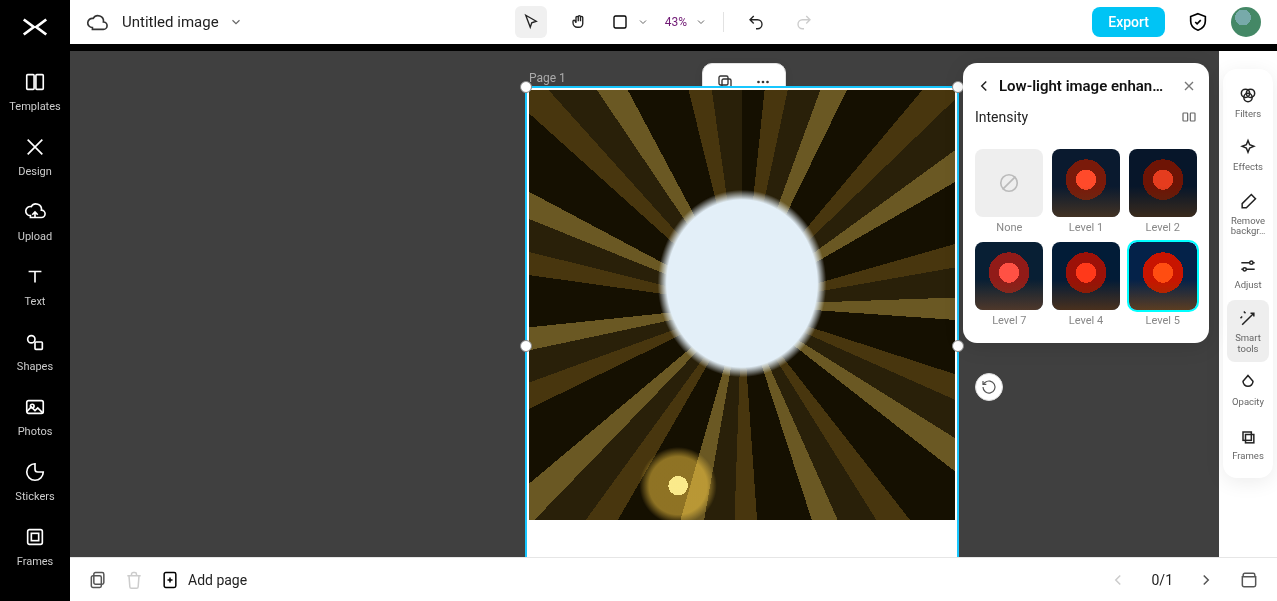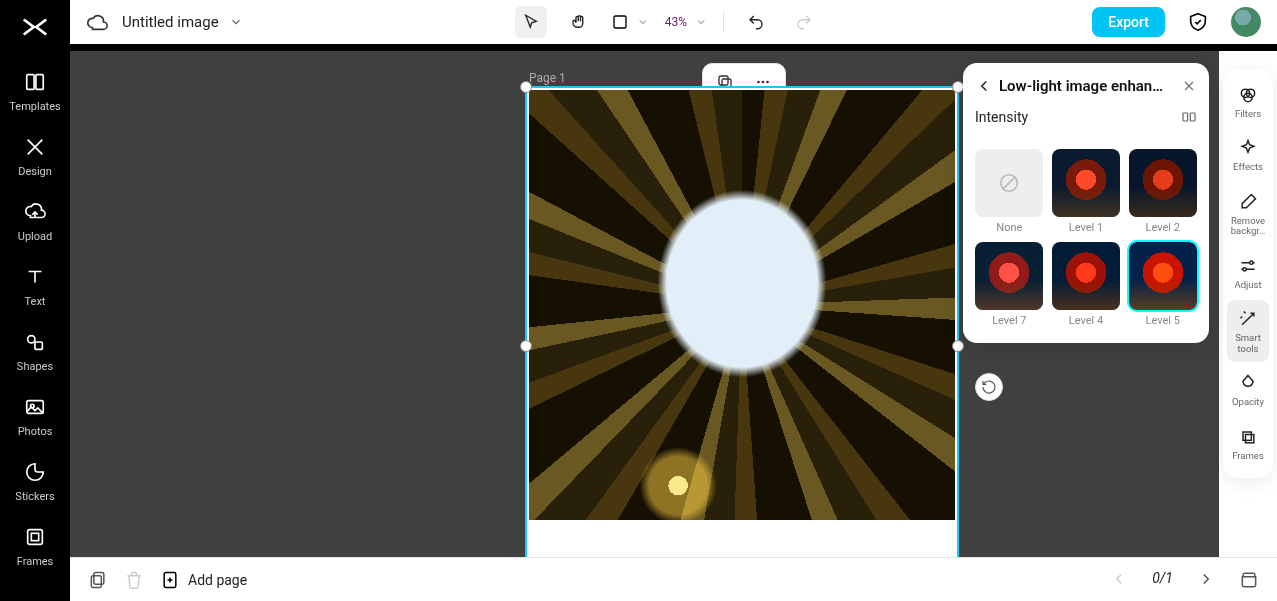--- a/index.html
+++ b/index.html
@@ -88,21 +88,21 @@
 .rs-item .lbl { font-size:9.5px; color:#666; margin-top:3px; text-align:center; line-height:1.1; width:46px; overflow:hidden; text-overflow:ellipsis; }
 .rs-item.active { background:#eee; }
 
 
 .bottombar { height:44px; border-top:1px solid #e6e6e6; display:flex; align-items:center; padding:0 18px; gap:16px; background:#fff; }
 .bb-left { display:flex; align-items:center; gap:16px; }
 .bb-ico { color:#555; cursor:pointer; display:flex; }
 .bb-ico.disabled { color:#ccc; cursor:default; }
 .add-page { display:flex; align-items:center; gap:8px; cursor:pointer; }
 .add-page .lbl { font-size:14px; color:#222; }
-.bb-right { margin-left:auto; display:flex; gap:24px;font-style:italic; }
+.bb-right { margin-left:auto; display:flex; align-items:center; gap:24px; }
 .page-count { font-size:14px; color:#222; }
 svg { display:block; }
 </style>
 </head>
 <body>
 
 <div class="app">
 
   <div class="left-sidebar">
     <div class="logo">

